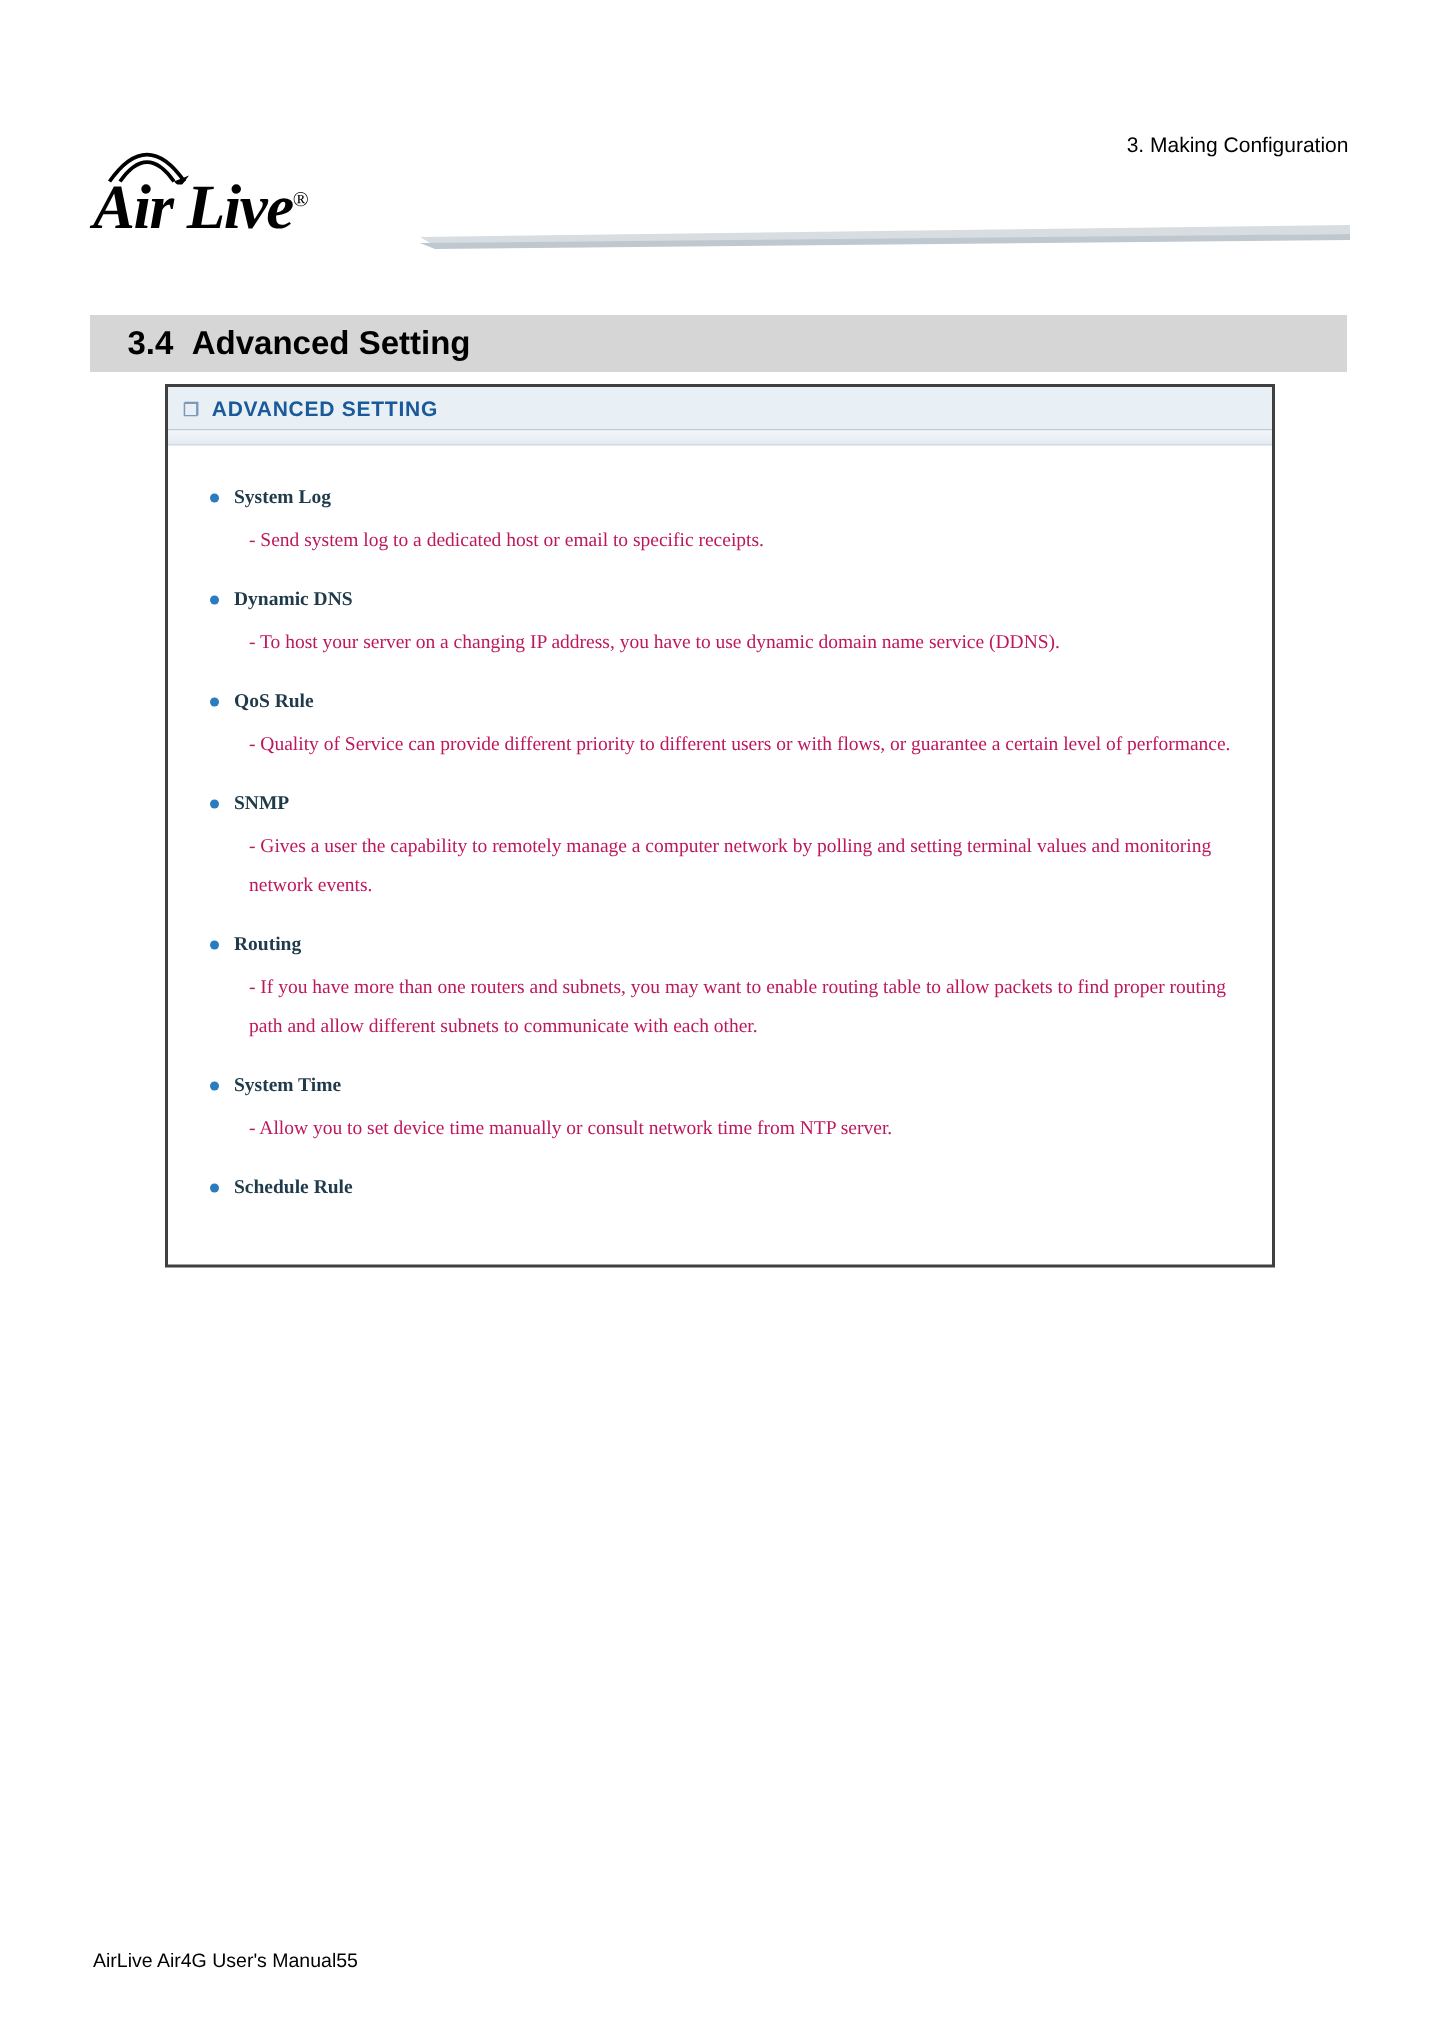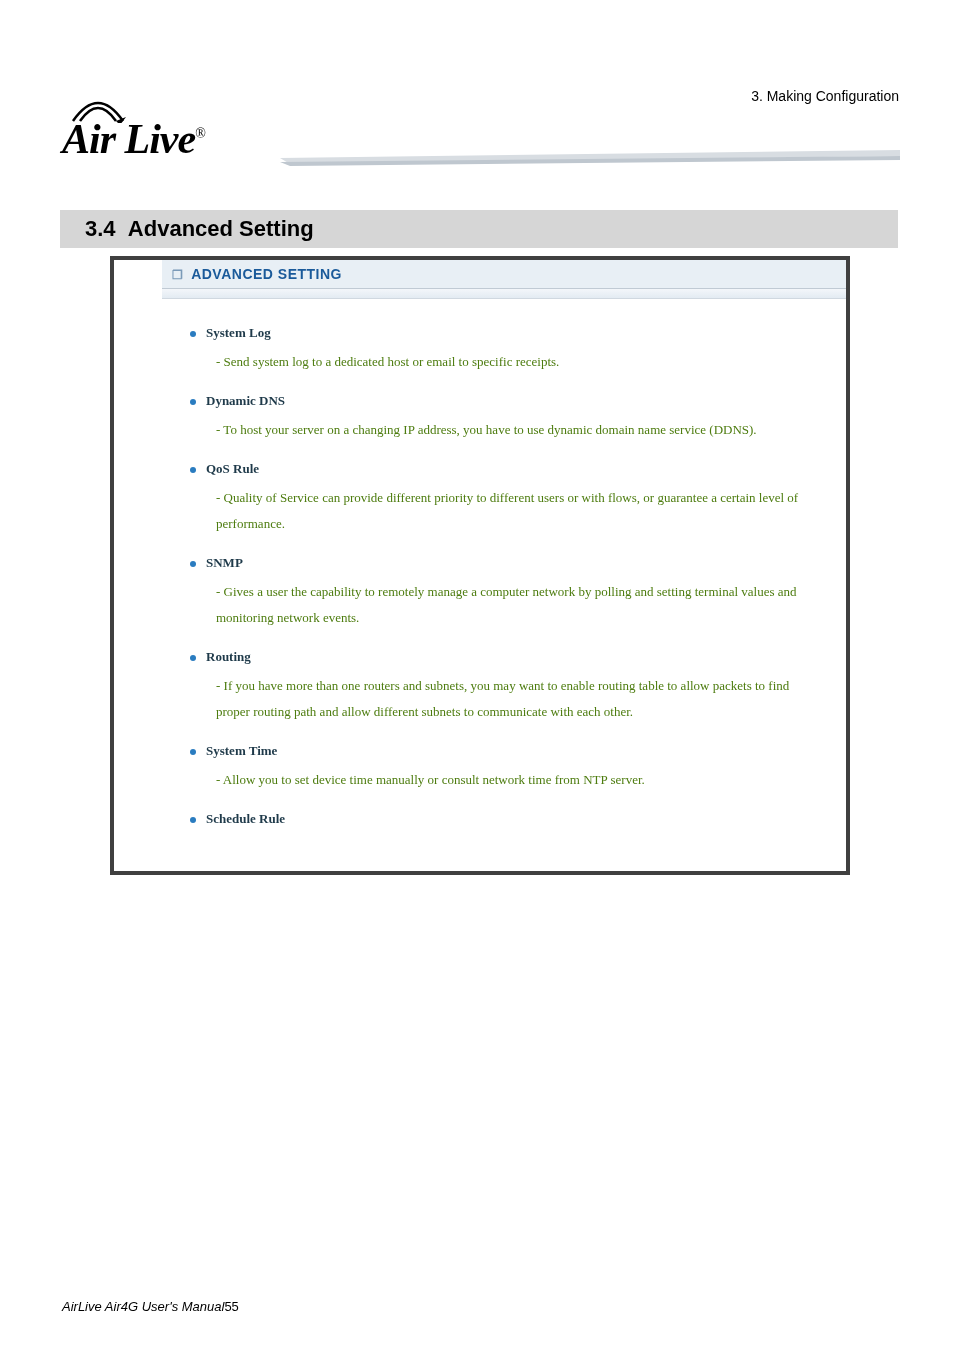--- a/index.html
+++ b/index.html
@@ -59,23 +59,22 @@
     padding: 6px 25px;
   }
   .section-heading {
     font-size: 22px;
     font-weight: bold;
     color: #000;
   }
   .panel {
     margin: 8px 0 0 110px;
     width: 740px;
-    border: 4px solid #404040;
+    border: 2px solid #404040;
     background: #fff;
-    padding-left: 48px;
   }
   .panel-header {
     background: #e8eff5;
     border-bottom: 1px solid #c0cad4;
     padding: 6px 10px;
     color: #1a5a9a;
     font-weight: bold;
     font-size: 14px;
     letter-spacing: 0.5px;
   }
@@ -110,32 +109,32 @@
     height: 6px;
     background: #2a7cc0;
     border-radius: 50%;
     margin-right: 10px;
     vertical-align: middle;
     margin-left: 2px;
   }
   .item-desc {
     margin-left: 28px;
     line-height: 2.0;
-    color: #4d7c0f;
+    color: #be185d;
     font-size: 13px;
   }
   .footer {
     position: absolute;
     bottom: 36px;
     left: 62px;
     width: 830px;
     font-size: 13px;
     color: #000;
   }
-  .footer-left { float: left; font-style: italic; }
+  .footer-left { float: left; }
   .footer-center { text-align: left; }
 </style>
 </head>
 <body>
 
 <div class="header-area">
   <div class="chapter-label">3.  Making  Configuration</div>
   <div class="logo">
     <svg class="logo-icon" width="60" height="28" viewBox="0 0 60 28" style="vertical-align:top; margin-left:6px;">
       <path d="M 5 26 Q 30 -10 55 26" fill="none" stroke="#000" stroke-width="2.5"></path>

